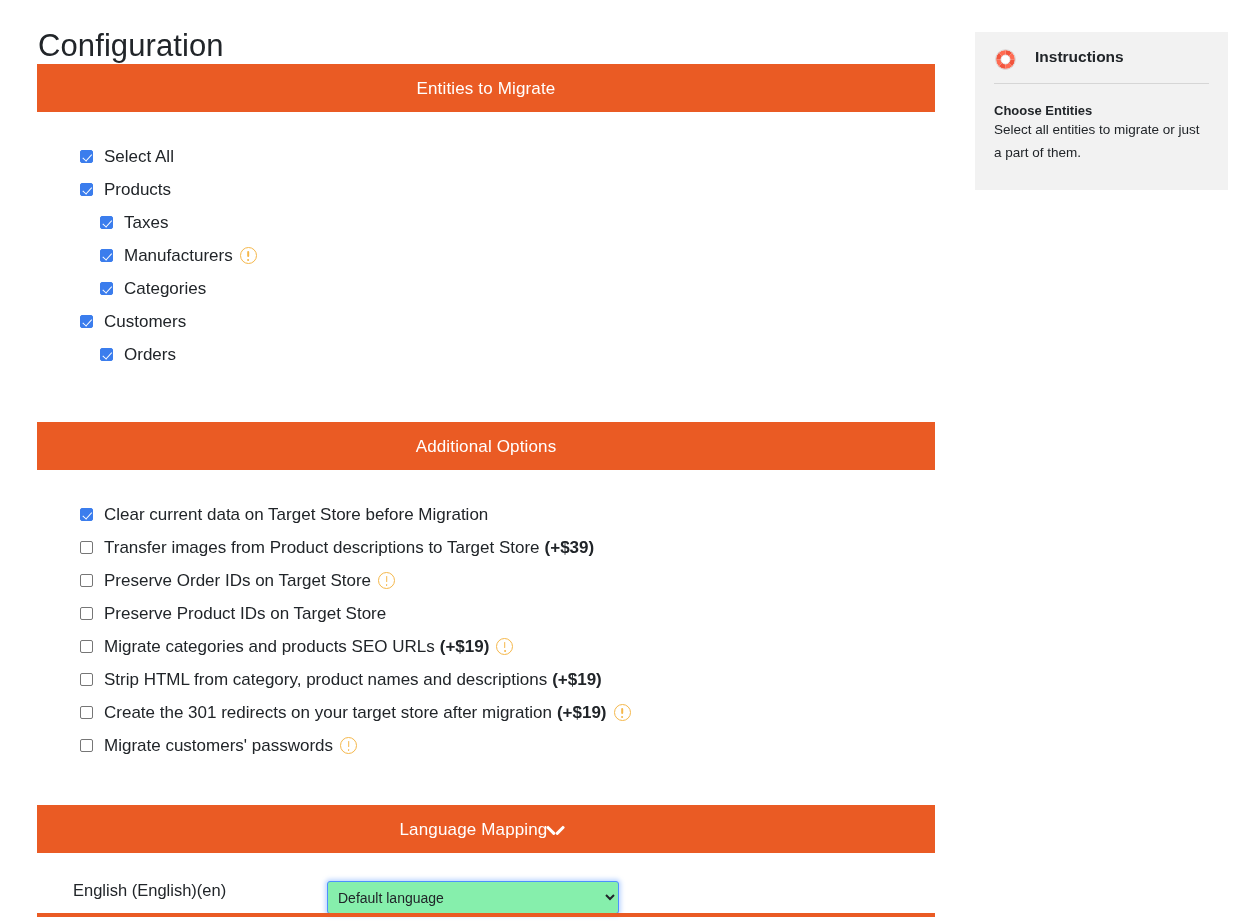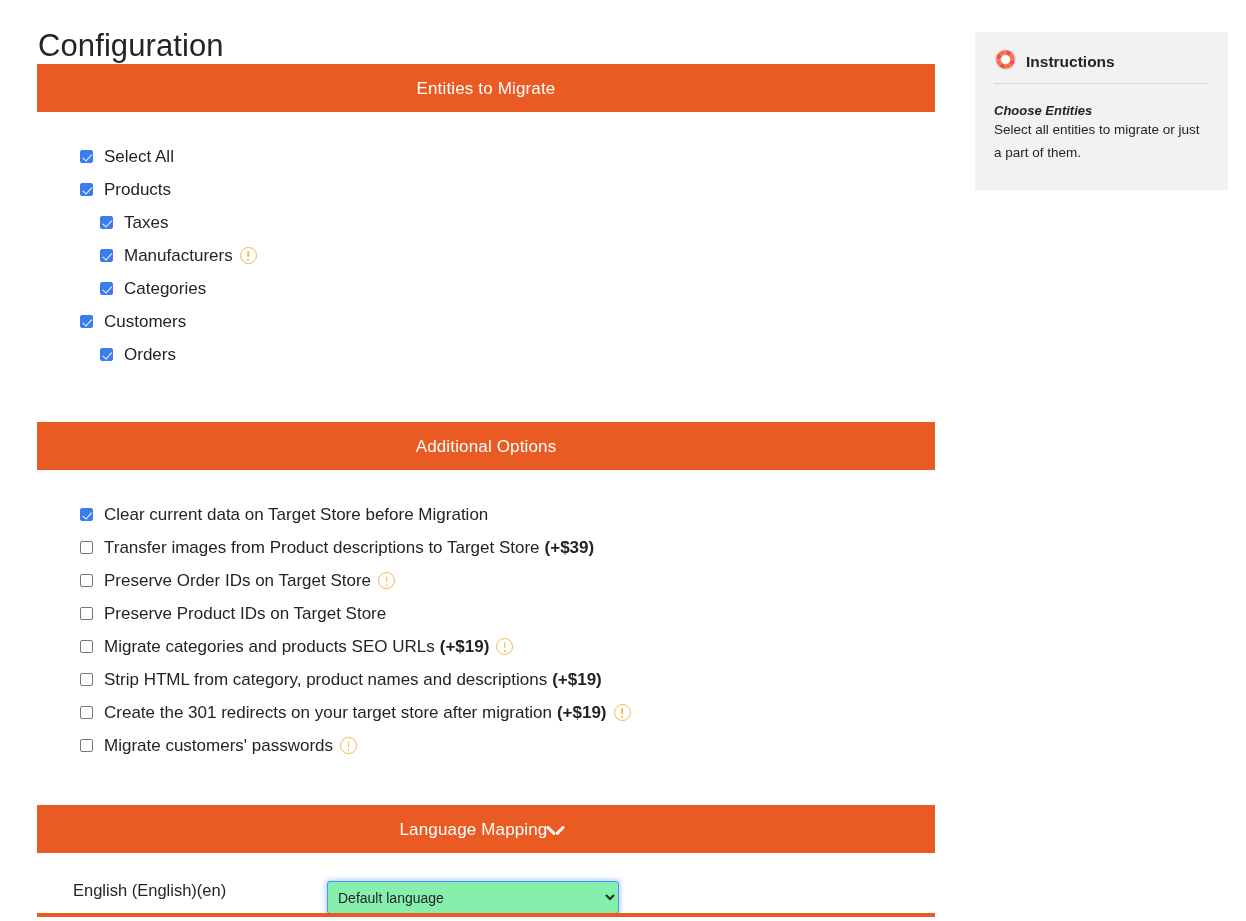--- a/index.html
+++ b/index.html
@@ -204,22 +204,22 @@
   .instructions {
     position: absolute;
     left: 975px;
     top: 32px;
     width: 253px;
     background: #f2f2f2;
     padding: 16px 19px 26px 19px;
   }
   .instr-head {
     display: flex;
-    align-items: flex-end;
-    gap: 9px;
+    align-items: flex-start;
+    gap: 18px;
     padding-bottom: 12px;
     border-bottom: 1px solid #d6d6d6;
   }
   .instr-title {
     font-size: 15.5px;
     font-weight: bold;
     color: #212529;
   }
   .lifering {
     width: 23px;
@@ -228,21 +228,20 @@
     position: relative;
     display: inline-block;
   }
   .lifering svg { display: block; }
 
   .instr-sub {
     font-size: 13px;
     font-weight: bold;
     color: #212529;
     margin-top: 19px;
-    font-style: italic;
   }
   .instr-text {
     font-size: 13.5px;
     color: #212529;
     line-height: 1.72;
   }
 </style>
 </head>
 <body>
 

